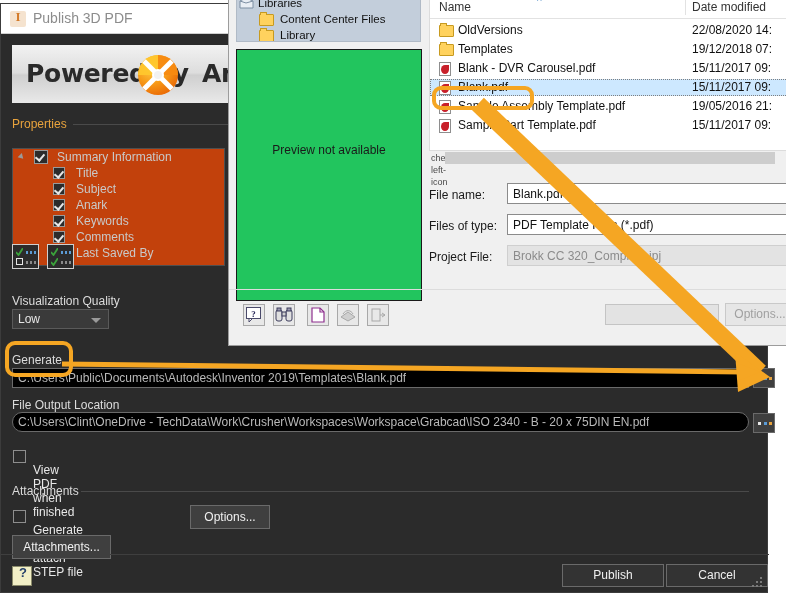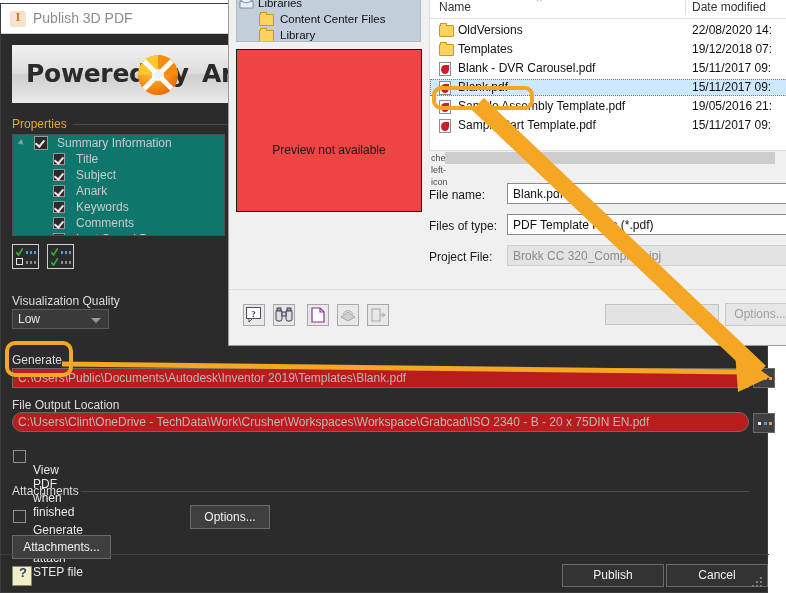--- a/index.html
+++ b/index.html
@@ -71,22 +71,22 @@
   .grp {
     position: absolute; font-size: 12px; color: #e8a33d;
   }
   .grp-rule {
     position: absolute; height: 1px; background: #4a4a4a;
   }
   .sec-label { position: absolute; font-size: 12px; color: #dcdcdc; }
 
   
   .tree {
-    position: absolute; left: 11px; top: 130px; width: 213px; height: 102px;
-    background: #0f766e; border: 1px solid #4f4f4f; box-sizing: border-box;
+    position: absolute; left: 11px; top: 144px; width: 213px; height: 118px;
+    background: #c2410c; border: 1px solid #4f4f4f; box-sizing: border-box;
     overflow: hidden;
   }
   .tree-row { position: relative; height: 16px; }
   .tree-row .cb {
     position: absolute; width: 12px; height: 12px; top: 2px;
     background: #2b2b2b; border: 1px solid #9a9a9a; box-sizing: border-box;
   }
   .tree-row .cb::after {
     content: ""; position: absolute; left: 2px; top: 1px;
     width: 4px; height: 7px;
@@ -131,21 +131,21 @@
   }
   .dcombo .arr {
     position: absolute; right: 7px; top: 8px; width: 0; height: 0;
     border-left: 5px solid transparent; border-right: 5px solid transparent;
     border-top: 5px solid #9a9a9a;
   }
 
   
   .dfield {
     position: absolute; height: 20px;
-    background: #b91c1c; border: 1px solid #6a6a6a; box-sizing: border-box;
+    background: #000000; border: 1px solid #6a6a6a; box-sizing: border-box;
   }
   .dfield .val {
     position: absolute; left: 5px; top: 2px; font-size: 12px; color: #b9b9b9;
     white-space: nowrap; overflow: hidden;
   }
   .browse {
     position: absolute; width: 22px; height: 20px;
     background: #3f3f3f; border: 1px solid #6a6a6a; box-sizing: border-box;
   }
   .browse .dots {
@@ -212,22 +212,22 @@
     position: absolute; width: 15px; height: 12px;
     background: #ffd25e; border: 1px solid #c79a20; box-sizing: border-box;
     border-radius: 0 1px 1px 1px;
   }
   .folder-ico::before {
     content: ""; position: absolute; left: 0; top: -3px; width: 7px; height: 3px;
     background: #ffd25e; border: 1px solid #c79a20; border-bottom: none;
     box-sizing: border-box; border-radius: 1px 1px 0 0;
   }
   .preview-box {
-    position: absolute; left: 7px; top: 55px; width: 186px; height: 163px;
-    background: #ef4444; border: 1px solid #1a1a1a; box-sizing: border-box;
+    position: absolute; left: 7px; top: 55px; width: 186px; height: 252px;
+    background: #22c55e; border: 1px solid #1a1a1a; box-sizing: border-box;
   }
   .preview-box .pt {
     position: absolute; left: 0; top: 93px; width: 100%; text-align: center;
     font-size: 12px; color: #1a1a1a;
   }
 
   
   .flist {
     position: absolute; left: 200px; top: 0px; width: 366px; height: 156px;
     background: #ffffff; border-left: 1px solid #dcdcdc; box-sizing: border-box;

